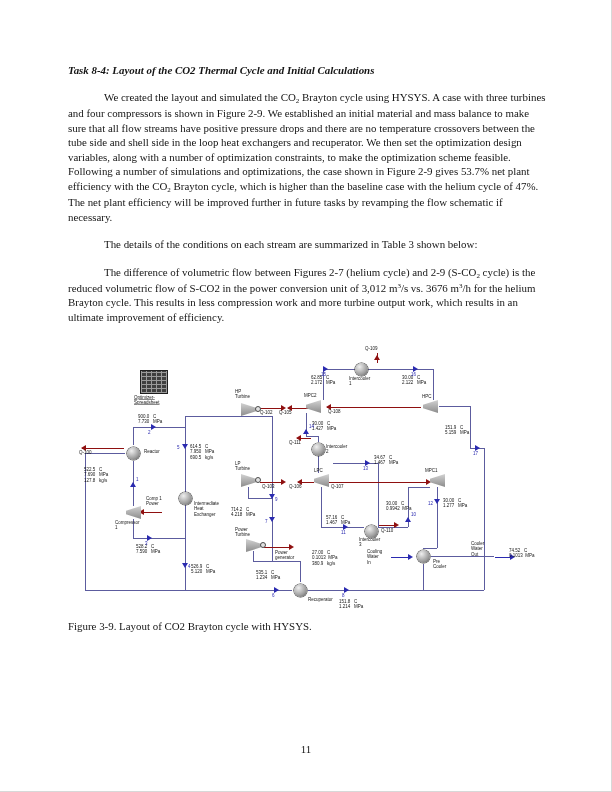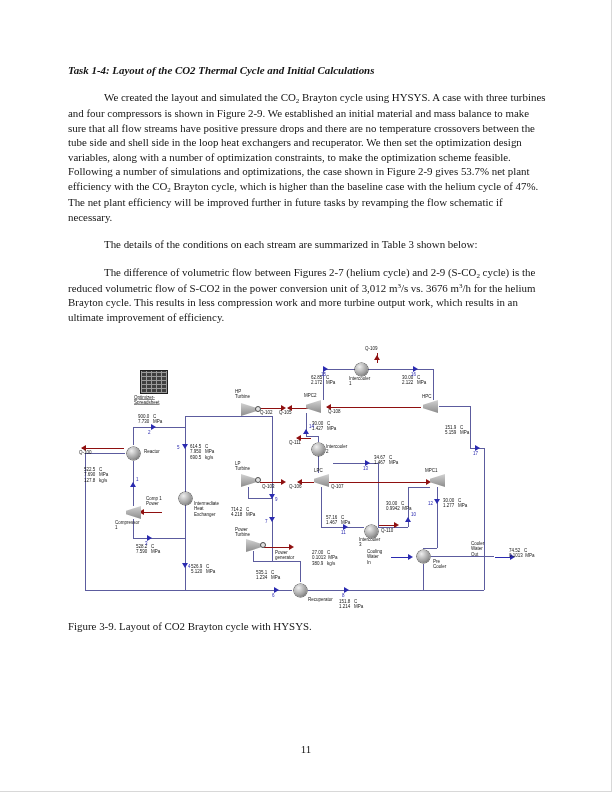--- a/index.html
+++ b/index.html
@@ -32,21 +32,21 @@
   .gridicon{position:absolute;width:26px;height:22px;background-color:#3f3f3f;border:1px solid #1f1f1f;
      background-image:repeating-linear-gradient(0deg,#9a9a9a 0,#9a9a9a 1px,transparent 1px,transparent 4px),
                       repeating-linear-gradient(90deg,#9a9a9a 0,#9a9a9a 1px,transparent 1px,transparent 5px)}
   .ah{position:absolute;width:0;height:0;border:3px solid transparent}
 </style>
 </head>
 <body>
 
 <div class="page">
   <div class="textcol">
-    <div class="title">Task 1-4: Layout of the CO2 Thermal Cycle and Initial Calculations</div>
+    <div class="title">Task 8-4: Layout of the CO2 Thermal Cycle and Initial Calculations</div>
     <div id="paragraphs">
         <p class="body"><span>We created the layout and simulated the CO</span><sub>2</sub><span> Brayton cycle using HYSYS. A case with three turbines and four compressors is shown in Figure 2-9. We established an initial material and mass balance to make sure that all flow streams have positive pressure drops and there are no temperature crossovers between the tube side and shell side in the loop heat exchangers and recuperator. We then set the optimization design variables, along with a number of optimization constraints, to make the optimization scheme feasible. Following a number of simulations and optimizations, the case shown in Figure 2-9 gives 53.7% net plant efficiency with the CO</span><sub>2</sub><span> Brayton cycle, which is higher than the baseline case with the helium cycle of 47%. The net plant efficiency will be improved further in future tasks by revamping the flow schematic if necessary.</span></p>
         <p class="body"><span>The details of the conditions on each stream are summarized in Table 3 shown below:</span></p>
         <p class="body"><span>The difference of volumetric flow between Figures 2-7 (helium cycle) and 2-9 (S-CO</span><sub>2</sub><span> cycle) is the reduced volumetric flow of S-CO2 in the power conversion unit of 3,012 m</span><sup>3</sup><span>/s vs. 3676 m</span><sup>3</sup><span>/h for the helium Brayton cycle. This results in less compression work and more turbine output work, which results in an ultimate improvement of efficiency.</span></p>
       </div>
   </div>
 
   <div id="diagram">
       <div class="ln" style="left: 55px; top: 81px; background: rgb(92, 92, 158); width: 52px; height: 1px;"></div>
       <div class="ln" style="left: 55px; top: 81px; background: rgb(92, 92, 158); width: 1px; height: 18px;"></div>

